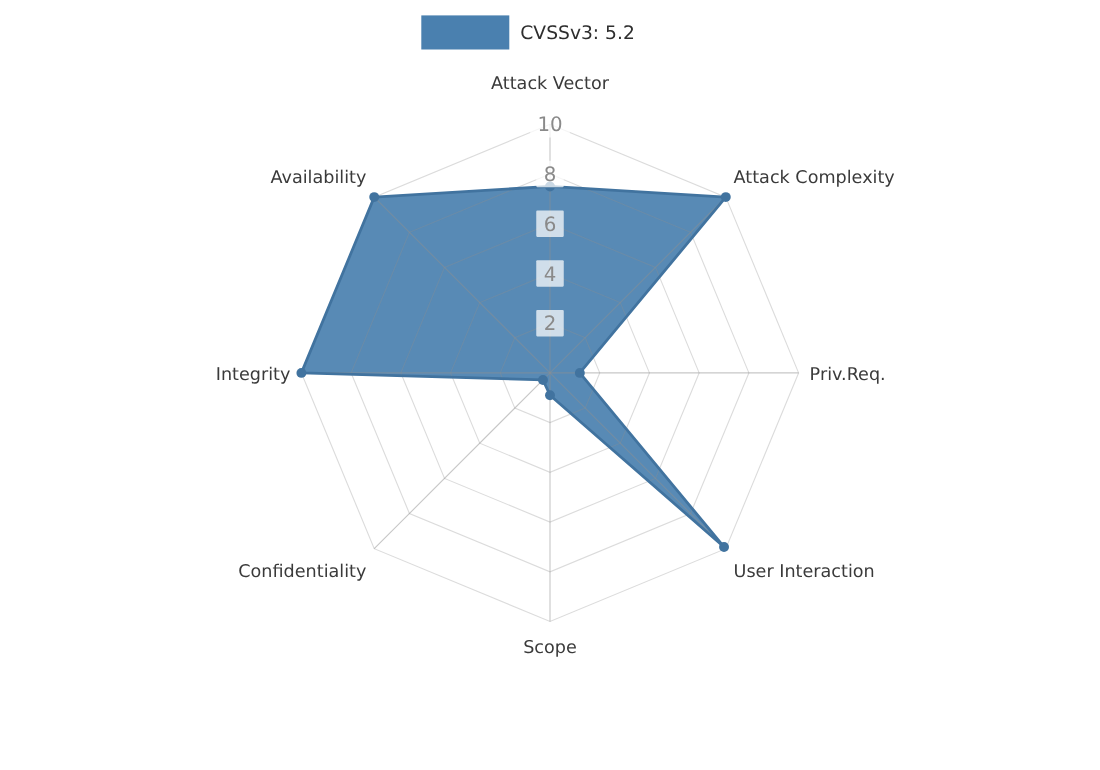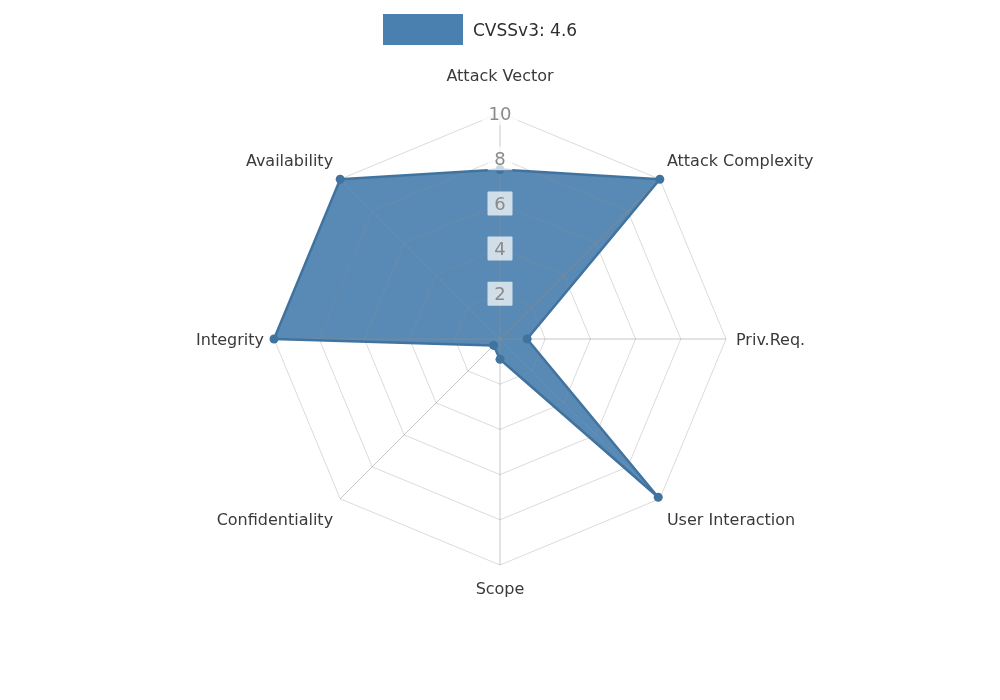--- a/index.html
+++ b/index.html
@@ -35,21 +35,21 @@
     white-space: nowrap;
   }
   svg { position: absolute; left: 0; top: 0; }
 </style>
 </head>
 <body>
 
 <div class="stage">
   <div class="legend">
     <span class="legend-swatch" style="background: rgb(74, 128, 175);"></span>
-    <span class="legend-label">CVSSv3: 4.6</span>
+    <span class="legend-label">CVSSv3: 5.2</span>
   </div>
   <svg id="radar" width="1000" height="700" viewBox="0 0 1000 700">
       <polygon points="500.0,169.5 659.8,179.2 527.1,339.0 658.2,497.2 500.0,359.3 493.6,345.4 274.0,339.0 340.2,179.2" fill="#4a80af" fill-opacity="0.92" stroke="none"></polygon>
       <polygon points="500.0,293.8 532.0,307.0 545.2,339.0 532.0,371.0 500.0,384.2 468.0,371.0 454.8,339.0 468.0,307.0" fill="none" stroke="#8f8f8f" stroke-width="1" opacity="0.32"></polygon>
       <polygon points="500.0,248.6 563.9,275.1 590.4,339.0 563.9,402.9 500.0,429.4 436.1,402.9 409.6,339.0 436.1,275.1" fill="none" stroke="#8f8f8f" stroke-width="1" opacity="0.32"></polygon>
       <polygon points="500.0,203.4 595.9,243.1 635.6,339.0 595.9,434.9 500.0,474.6 404.1,434.9 364.4,339.0 404.1,243.1" fill="none" stroke="#8f8f8f" stroke-width="1" opacity="0.32"></polygon>
       <polygon points="500.0,158.2 627.8,211.2 680.8,339.0 627.8,466.8 500.0,519.8 372.2,466.8 319.2,339.0 372.2,211.2" fill="none" stroke="#8f8f8f" stroke-width="1" opacity="0.32"></polygon>
       <polygon points="500.0,113.0 659.8,179.2 726.0,339.0 659.8,498.8 500.0,565.0 340.2,498.8 274.0,339.0 340.2,179.2" fill="none" stroke="#8f8f8f" stroke-width="1" opacity="0.32"></polygon>
       <line x1="500" y1="339" x2="500" y2="113" stroke="#8f8f8f" stroke-width="1" opacity="0.5"></line>
       <line x1="500" y1="339" x2="659.8061325481598" y2="179.19386745184025" stroke="#8f8f8f" stroke-width="1" opacity="0.5"></line>

